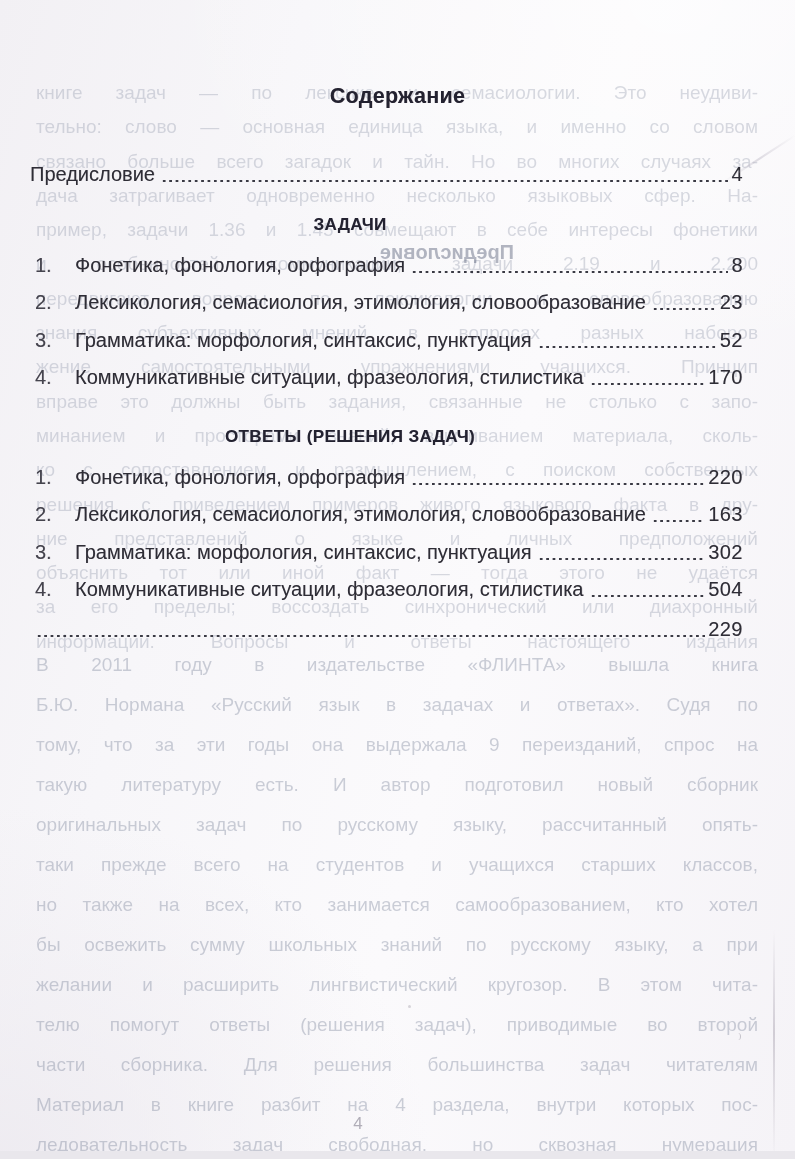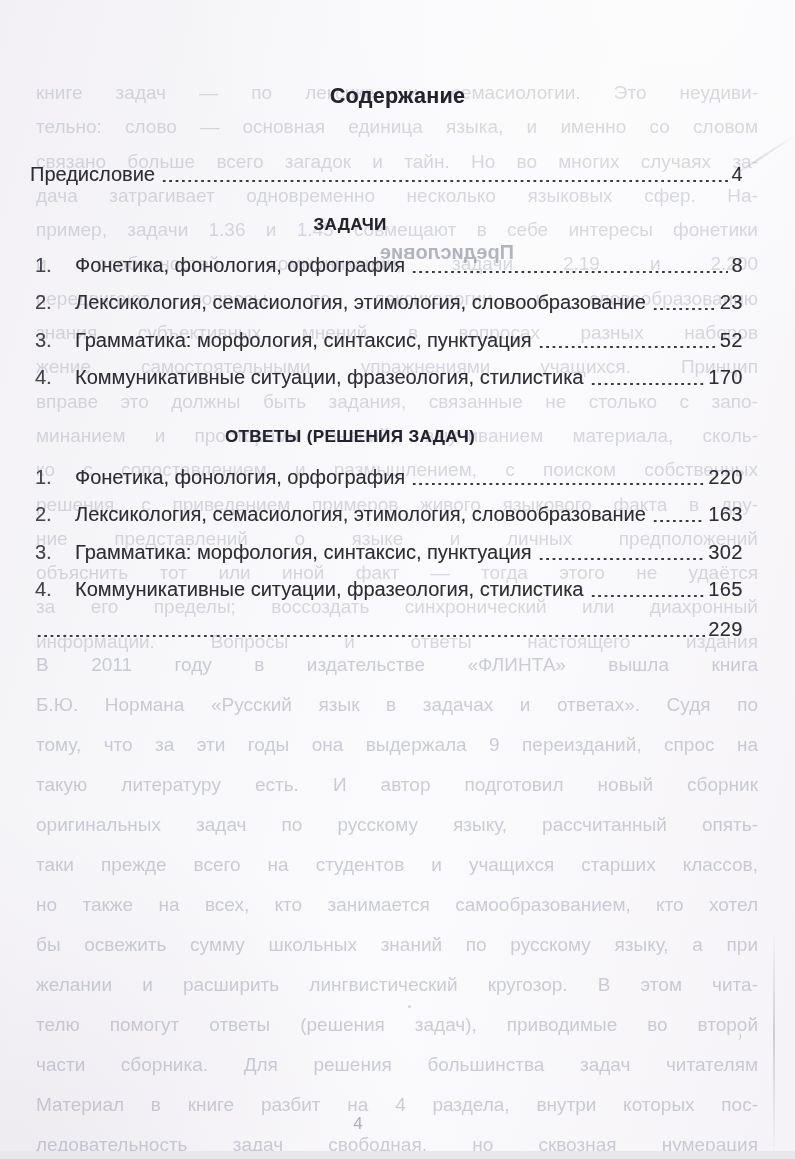--- a/index.html
+++ b/index.html
@@ -148,21 +148,21 @@
     <div class="toc-row r-a3">
       <span class="toc-num">3.</span>
       <span class="toc-label">Грамматика: морфология, синтаксис, пунктуация</span>
       <span class="dot-leader"></span>
       <span class="toc-page">302</span>
     </div>
     <div class="toc-row r-a4">
       <span class="toc-num">4.</span>
       <span class="toc-label">Коммуникативные ситуации, фразеология, стилистика</span>
       <span class="dot-leader"></span>
-      <span class="toc-page">165</span>
+      <span class="toc-page">504</span>
     </div>
 
     <div class="toc-row r-glossary">
       <span class="dot-leader"></span>
       <span class="toc-page">229</span>
     </div>
 
   </div>
 
   <div class="crease-right"></div>

